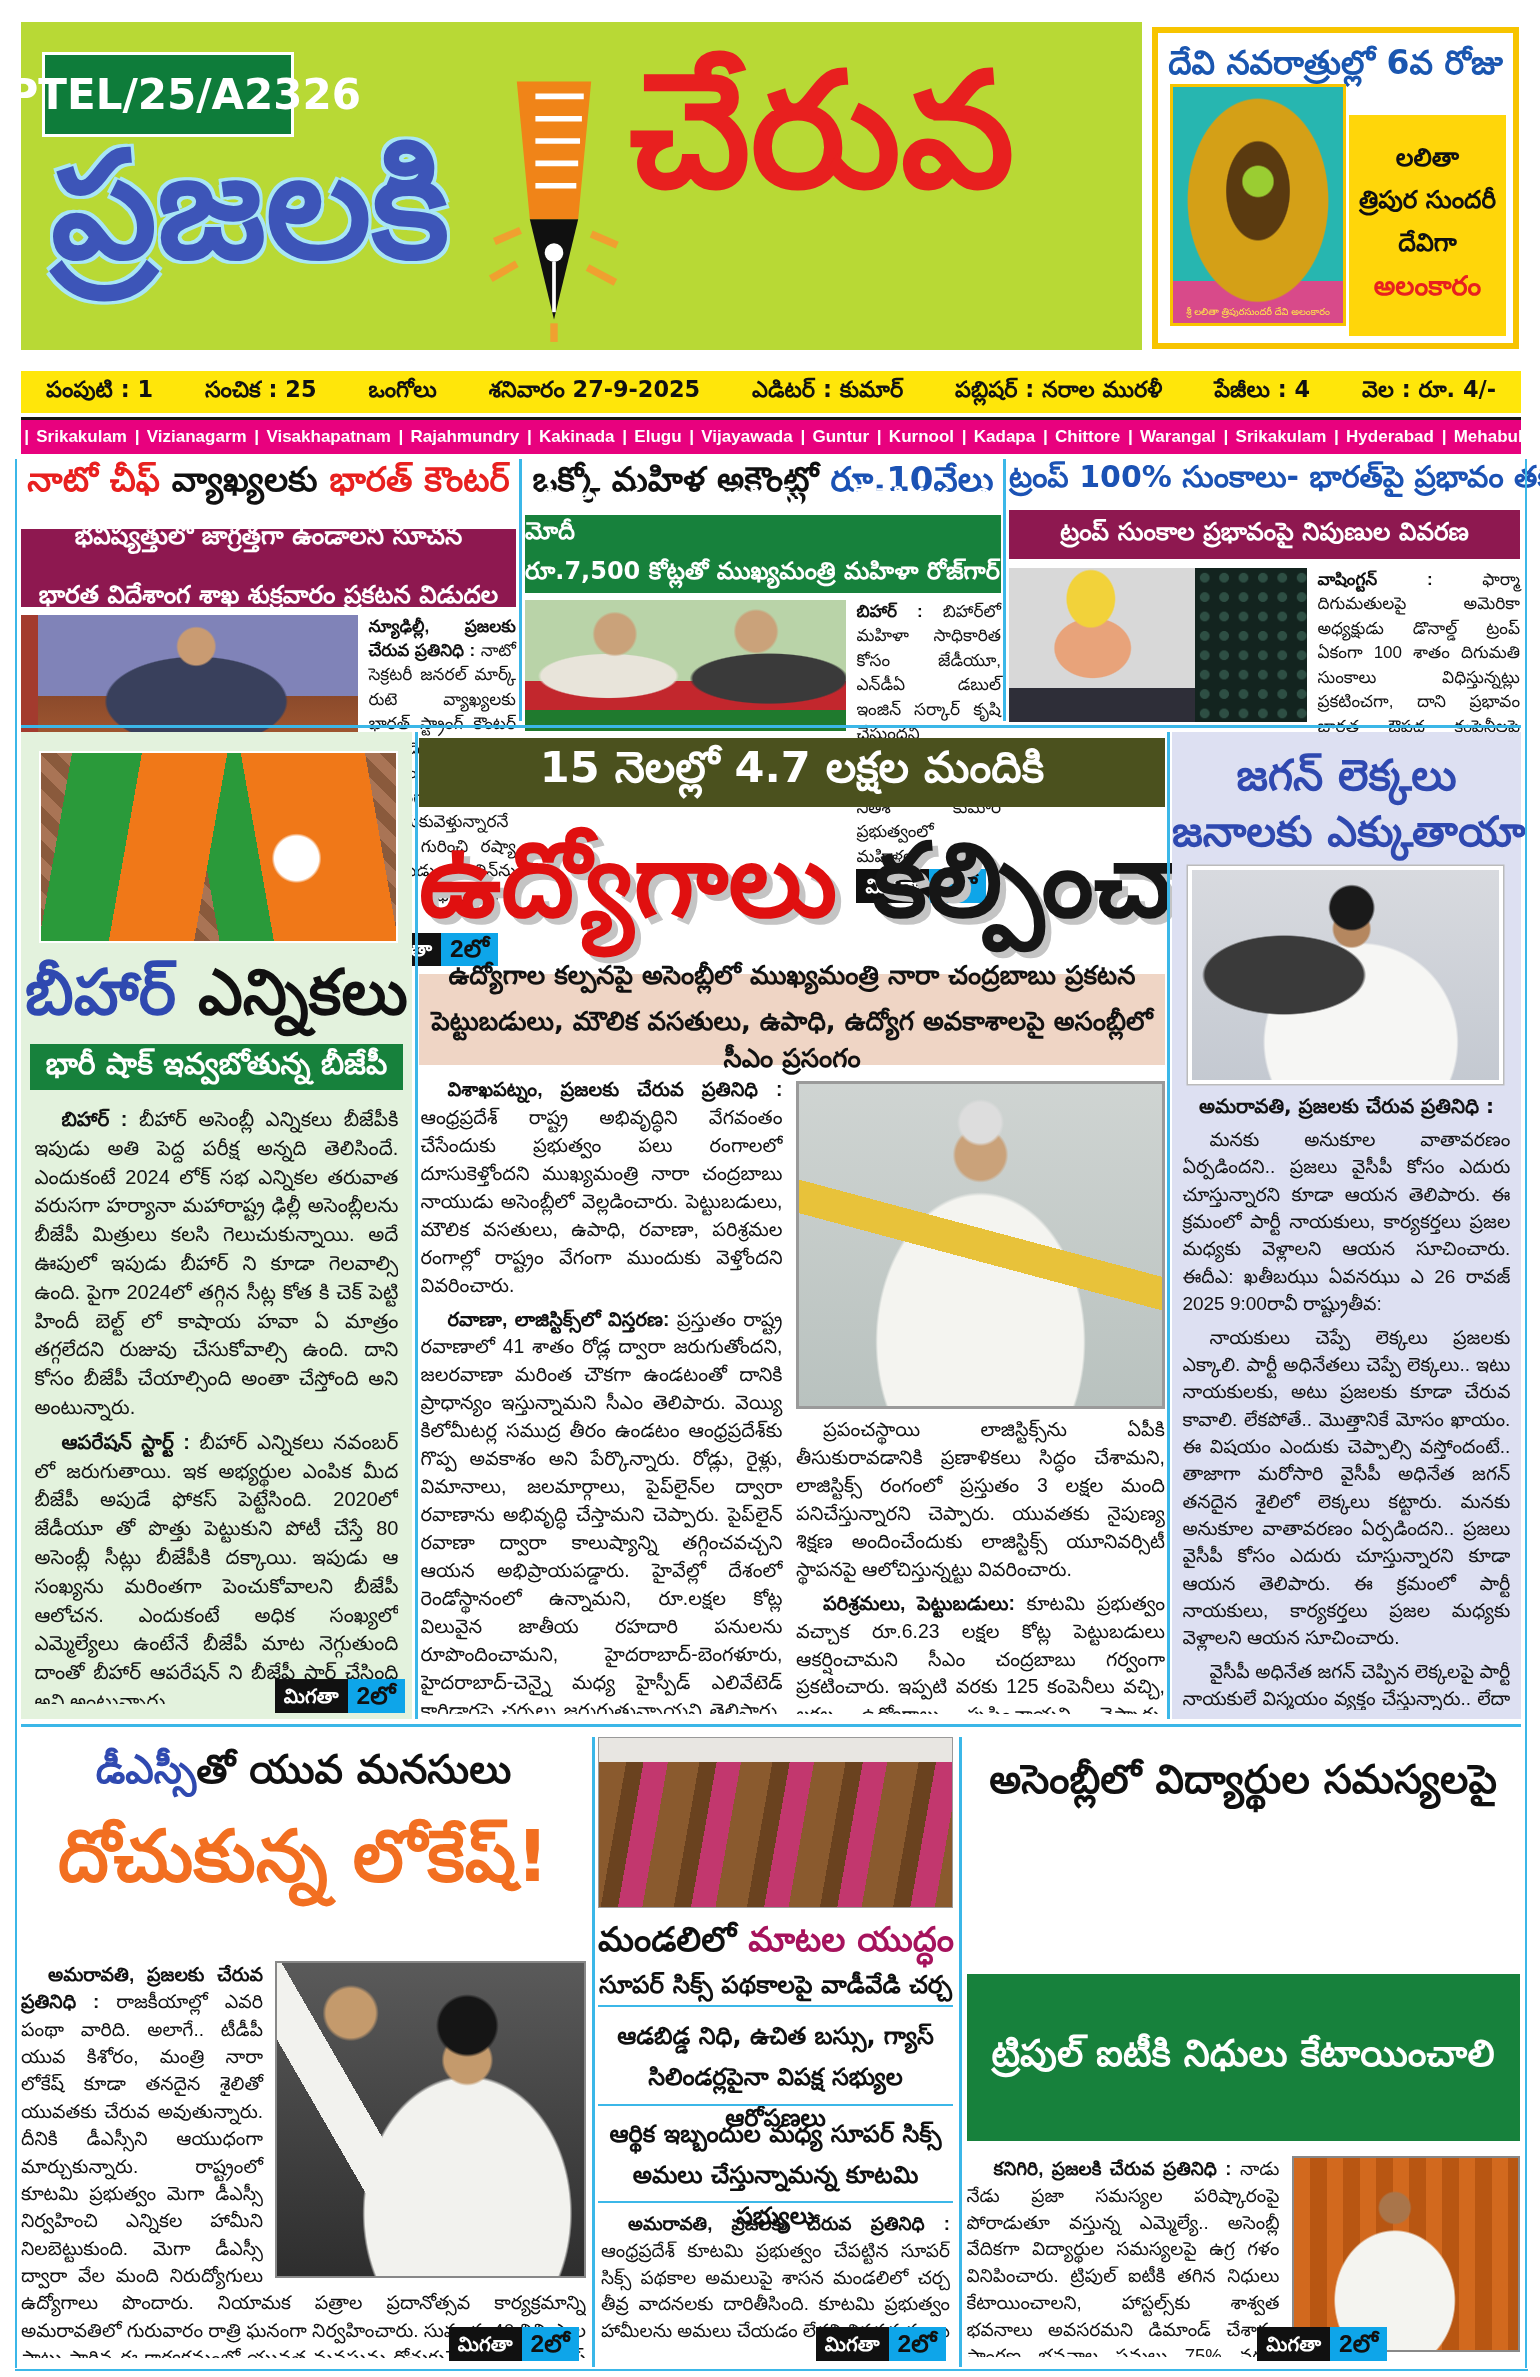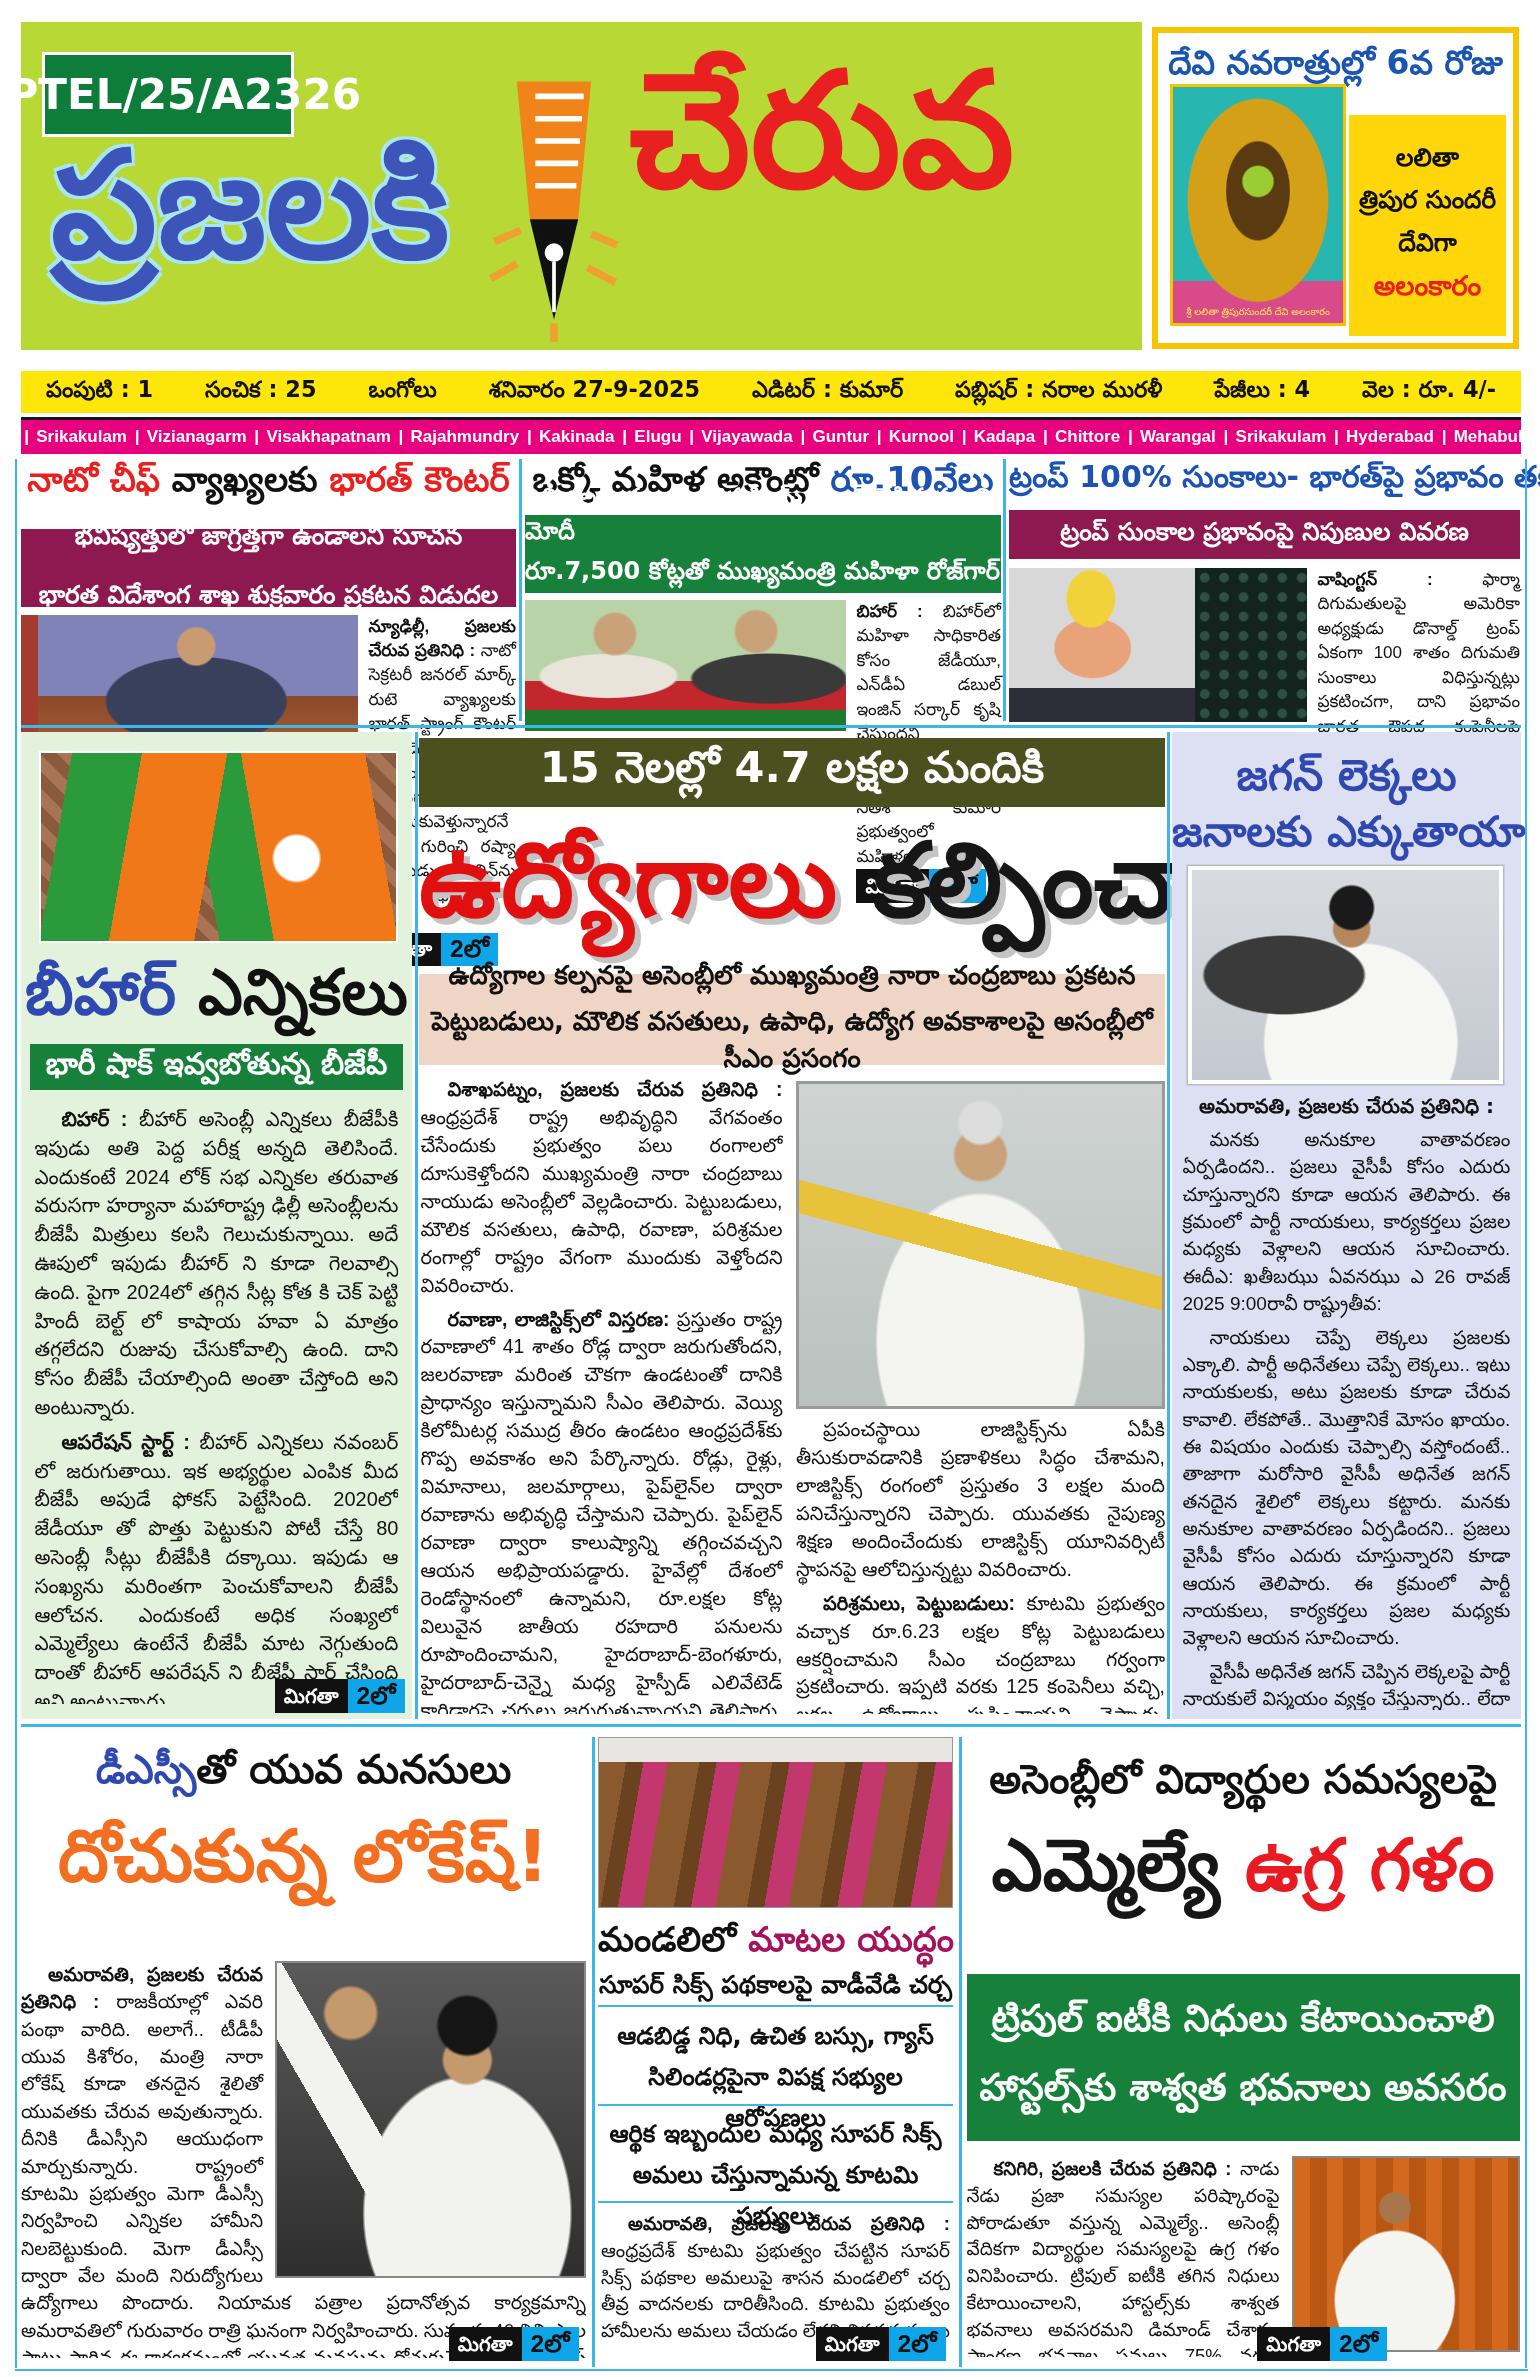--- a/index.html
+++ b/index.html
@@ -316,26 +316,22 @@
     </div>
     <span class="more ab">
         <span class="w">మిగతా</span>
         <i class="p">2లో</i>
       </span>
   </div>
   <div class="vr" style="left:959px;top:1737px;height:630px;"></div>
 
   <div class="abs" style="left:965px;top:1737px;width:556px;height:630px;">
     <div class="hd c nowrap" style="font-size:40px;color:#111;margin-top:19.4px;">అసెంబ్లీలో విద్యార్థుల సమస్యలపై</div>
-    <div class="hd c nowrap" style="font-size:72px;margin-top:10.4px;">
-      <span style="color:#161616;">ఎమ్మెల్యే </span><span style="color:#e81b23;">ఉగ్ర గళం</span>
-    </div>
     <div class="abs" style="left:1.5px;top:237px;width:553px;height:167px;background:#17813c;display:flex;flex-direction:column;justify-content:center;align-items:center;gap:16.4px;">
       <div class="hd" style="font-size:37px;color:#fff;">ట్రిపుల్ ఐటీకి నిధులు కేటాయించాలి</div>
-      <div class="hd" style="font-size:37px;color:#fff;">హాస్టల్స్‌కు శాశ్వత భవనాలు అవసరం</div>
     </div>
     <div style="position:absolute;left:1.5px;top:419px;width:553px;height:201px;overflow:hidden;">
       <div class="ph ph-mla" style="position:relative;float:right;width:224px;height:192px;margin:0 0 6px 12px;border:2.2px solid #888;"></div>
       <p class="bd" style="font-size:18.6px;"><b>కనిగిరి, ప్రజలకి చేరువ ప్రతినిధి :</b> <span>నాడు నేడు ప్రజా సమస్యల పరిష్కారంపై పోరాడుతూ వస్తున్న ఎమ్మెల్యే.. అసెంబ్లీ వేదికగా విద్యార్థుల సమస్యలపై ఉగ్ర గళం వినిపించారు. ట్రిపుల్ ఐటీకి తగిన నిధులు కేటాయించాలని, హాస్టల్స్‌కు శాశ్వత భవనాలు అవసరమని డిమాండ్ చేశారు. ప్రాంగణ భవనాల పనులు 75% వరకు పూర్తవగా మిగిలిన 25% పెండింగ్‌లో ఉంది. ఆ పనులను త్వరగా పూర్తి చేయాలని కోరారు.</span> </p>
     </div>
     <span class="more ab" style="right:134px;">
         <span class="w">మిగతా</span>
         <i class="p">2లో</i>
       </span>
   </div>

